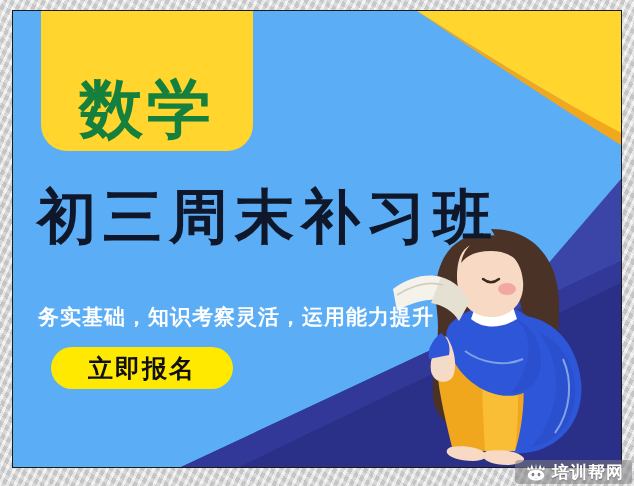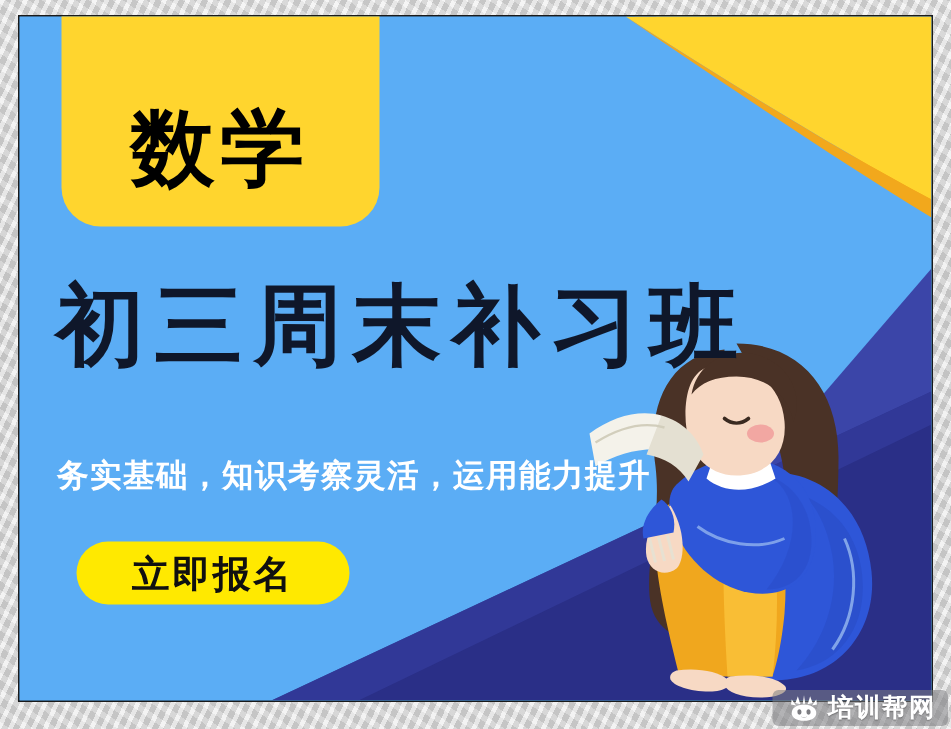--- a/index.html
+++ b/index.html
@@ -63,26 +63,25 @@
     border-radius: 0 0 26px 26px;
     display: flex;
     align-items: flex-end;
     justify-content: center;
     padding-bottom: 10px;
     box-sizing: border-box;
     z-index: 6;
   }
   #subject-badge-label {
     font-family: "DejaVu Serif", "Liberation Serif", serif;
-    font-size: 56px;
-    font-weight: 700;
-    color: #000000;
+    font-size: 64px;
+    font-weight: 700;
+    color: #15803d;
     letter-spacing: 4px;
     line-height: 1;
-    margin-bottom: 14px;
   }
 
   
   #headline {
     position: absolute;
     left: 24px;
     top: 176px;
     z-index: 7;
     font-family: "DejaVu Sans", "Liberation Sans", sans-serif;
     font-size: 59px;
@@ -117,21 +116,20 @@
     height: 42px;
     background: #FFE900;
     border-radius: 21px;
     display: flex;
     align-items: center;
     justify-content: center;
     z-index: 8;
     cursor: pointer;
     border: none;
     padding: 0;
-    margin-top: 14px;
   }
   #cta-button-label {
     font-family: "DejaVu Sans", "Liberation Sans", sans-serif;
     font-size: 25px;
     font-weight: 700;
     color: #101010;
     letter-spacing: 2px;
     line-height: 1;
   }
 

